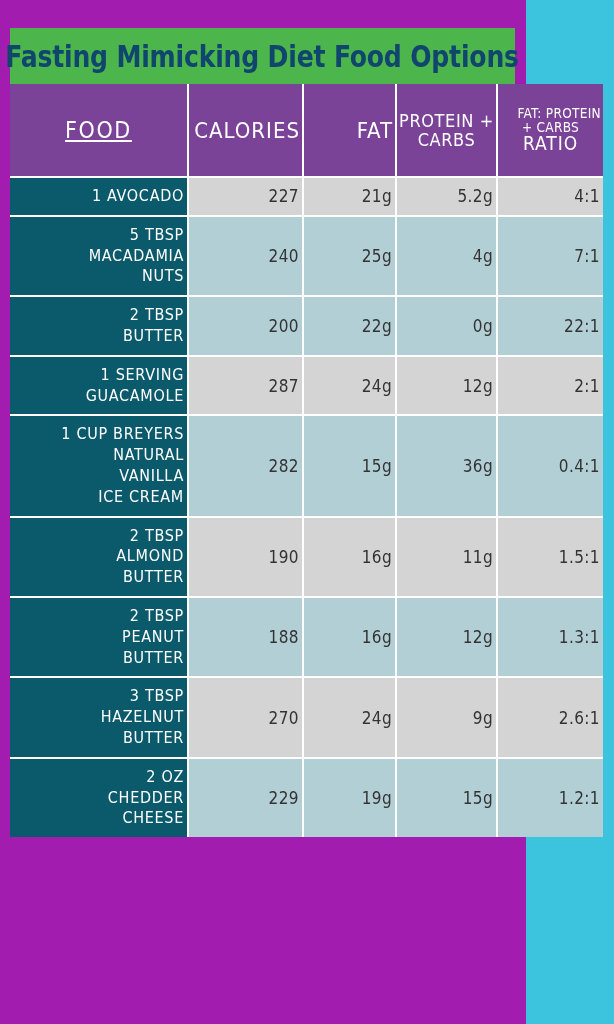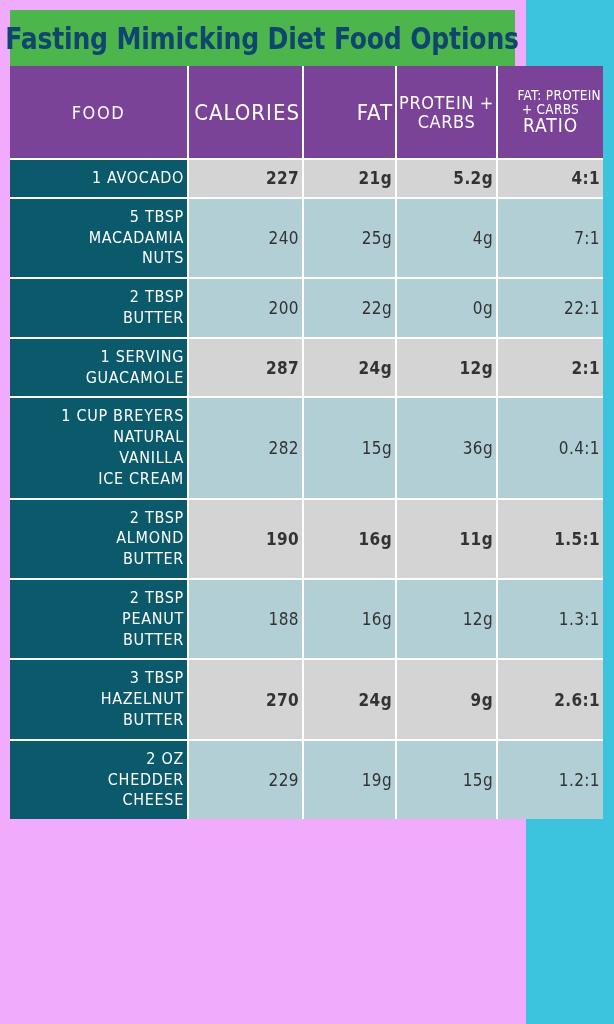--- a/index.html
+++ b/index.html
@@ -3,21 +3,21 @@
 <meta charset="utf-8">
 <style>
   html,body{margin:0;padding:0;}
   body{
     width:614px;height:1024px;overflow:hidden;
     background:#3cc3de;
     font-family:"Liberation Sans Narrow","DejaVu Sans Condensed","Liberation Sans",sans-serif;
   }
   #infographic{
     position:relative;width:526px;height:1024px;box-sizing:border-box;
-    padding:10px 11px 10px 10px;background:#f0abfc;
+    padding:28px 11px 10px 10px;background:#a21caf;
   }
   .title-band{
     height:56px;background:#4cb54c;display:flex;align-items:center;justify-content:center;
   }
   .title-text{
     color:#10456e;font-size:30px;font-weight:bold;letter-spacing:-0.2px;
     font-family:"Liberation Sans Narrow","DejaVu Sans Condensed","Liberation Sans",sans-serif;
     transform:scaleX(0.93);transform-origin:center;white-space:nowrap;
   }
   table.food-table{
@@ -29,42 +29,42 @@
   col.c-pc{width:101px;}
   col.c-ratio{width:106px;}
 
   thead th{
     background:#7b4397;color:#ffffff;font-weight:normal;
     border-right:2px solid #ffffff;
     padding:6px 2px;height:80px;vertical-align:middle;text-align:center;
     letter-spacing:0.6px;
   }
   thead th:last-child{border-right:none;}
-  th.h-food{font-size:18px;letter-spacing:1.6px;}
+  th.h-food{font-size:23px;letter-spacing:1.6px;text-decoration:underline;}
   th.h-std{font-size:22px;letter-spacing:1px;text-align:right;}
   th.h-two{font-size:18px;line-height:1.06;letter-spacing:0.6px;}
   th.h-ratio{line-height:1.05;}
   th.h-ratio .r1{display:block;font-size:13.5px;letter-spacing:0.3px;text-align:right;}
   th.h-ratio .r2{display:block;font-size:13.5px;letter-spacing:0.3px;}
   th.h-ratio .r3{display:block;font-size:19px;letter-spacing:1px;}
 
   tbody td{
     text-align:right;vertical-align:middle;
     border-top:2px solid #ffffff;border-right:2px solid #ffffff;
     padding:8px 3px;
   }
   tbody td:last-child{border-right:none;}
   td.food-cell{
     background:#0b5a6c;color:#ffffff;font-size:16px;line-height:1.30;
     letter-spacing:0.7px;border-right:2px solid #ffffff;
   }
   td.val{
     color:#333333;font-size:17px;letter-spacing:0.4px;
   }
-  tr.shade-a td.val{background:#d4d4d4;font-weight:bold;}
+  tr.shade-a td.val{background:#d4d4d4;}
   tr.shade-b td.val{background:#b3cfd6;}
   .food-cell .ln{display:block;}
 </style>
 </head>
 <body>
 
 <div id="infographic">
 
   <div class="title-band">
     <div class="title-text">Fasting Mimicking Diet Food Options</div>

